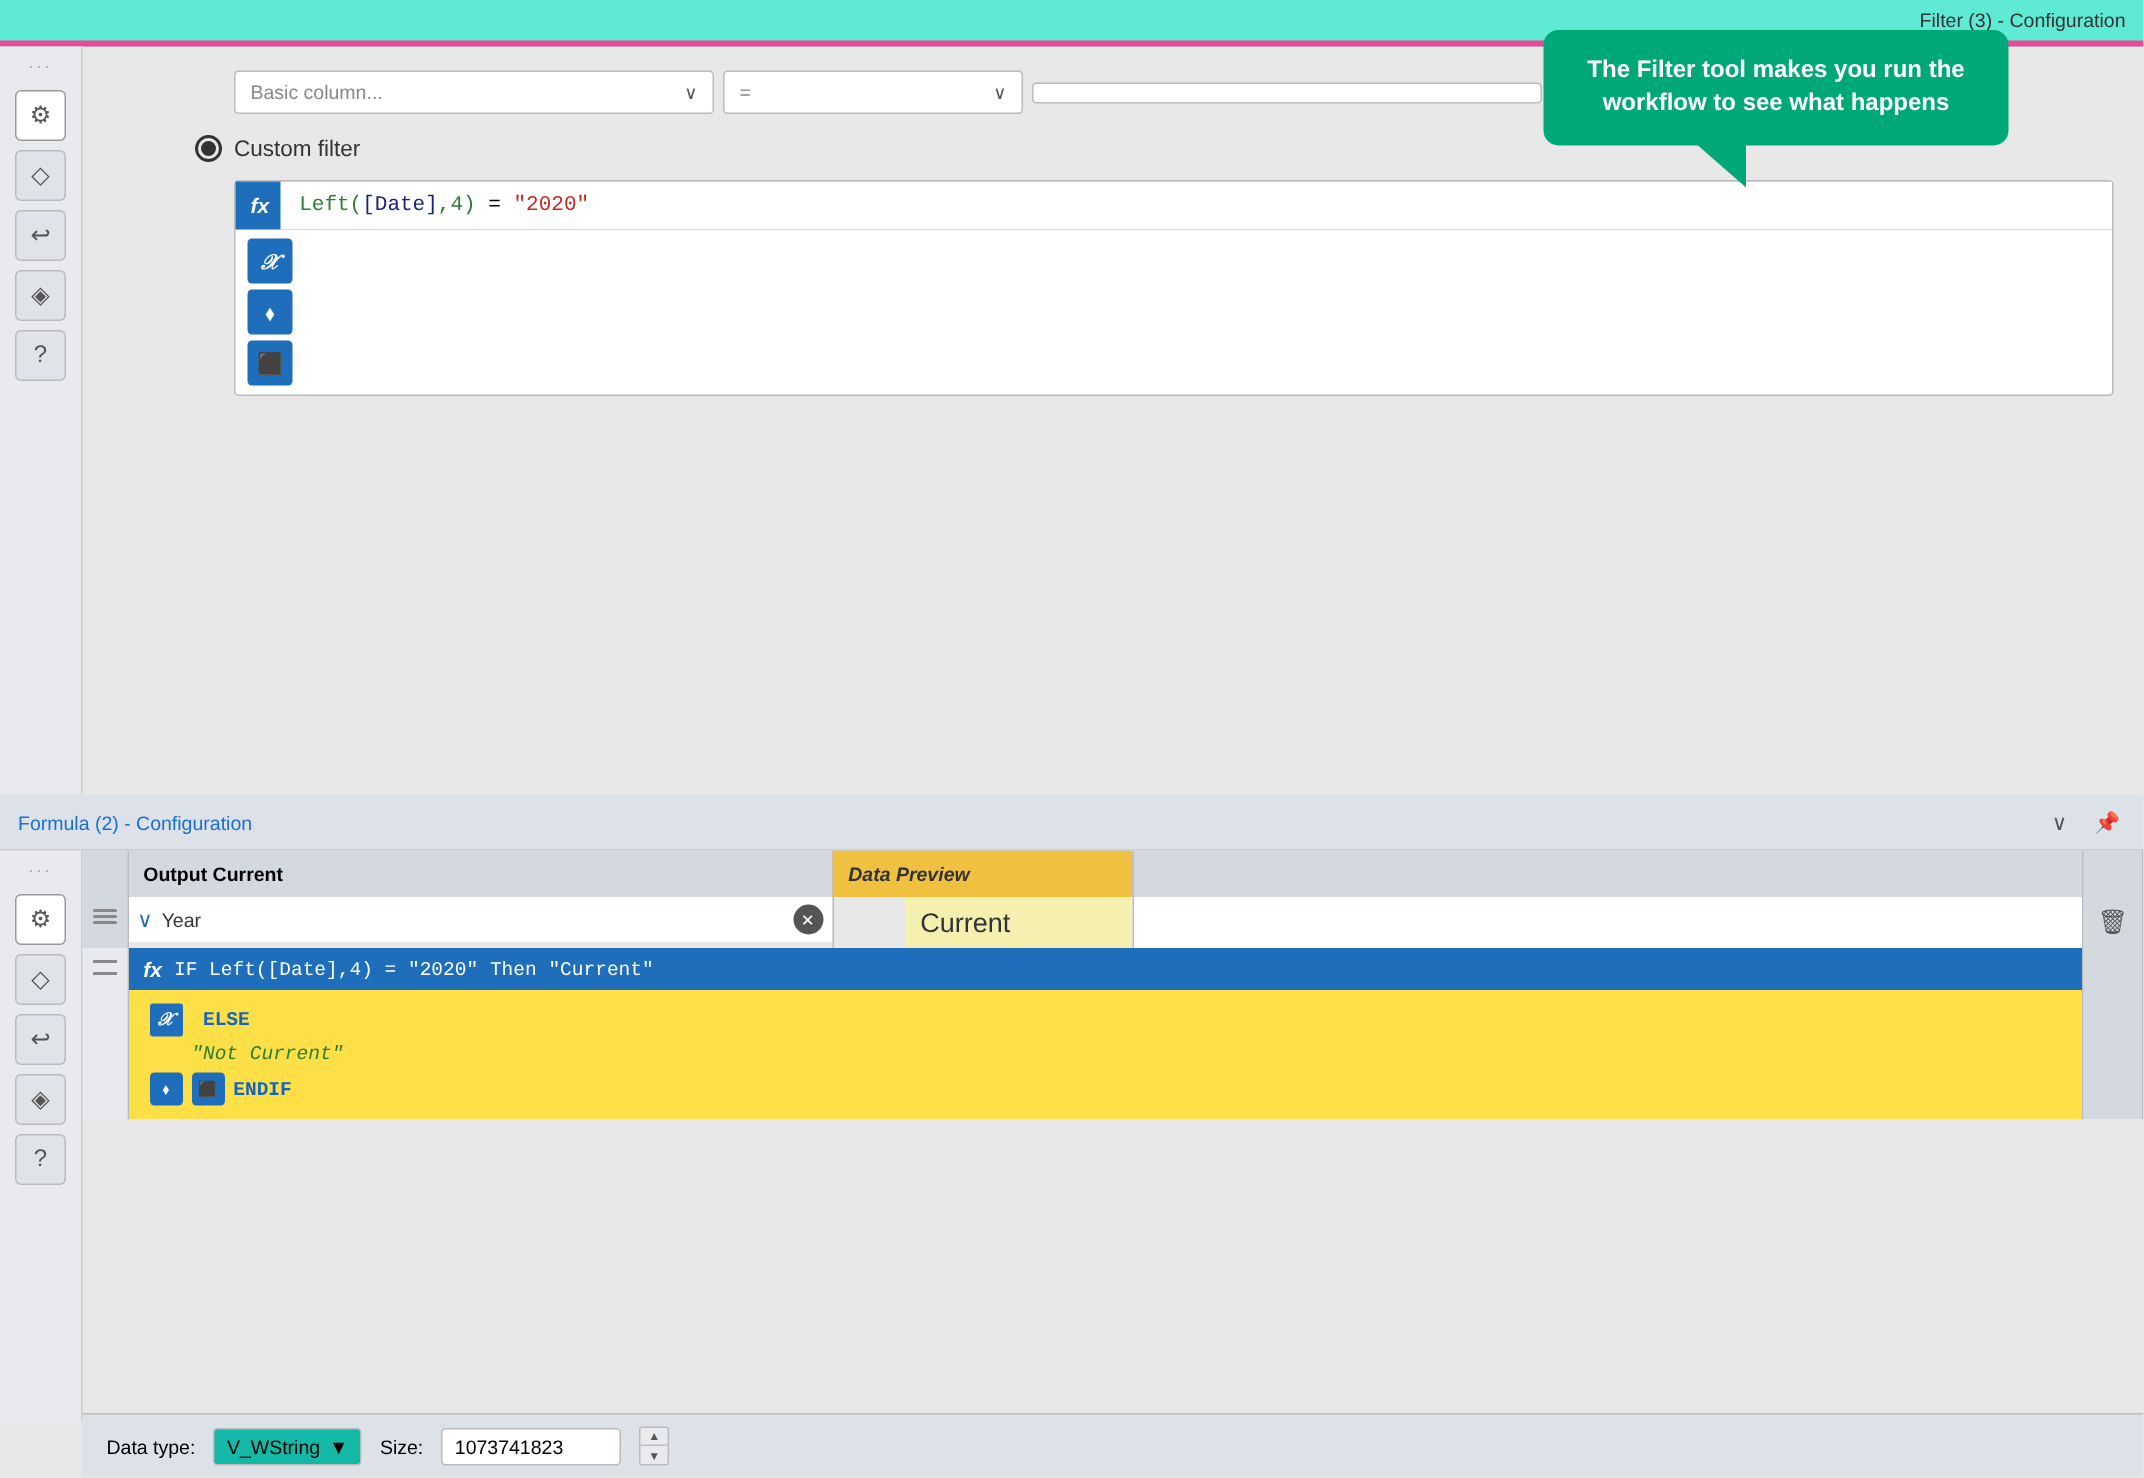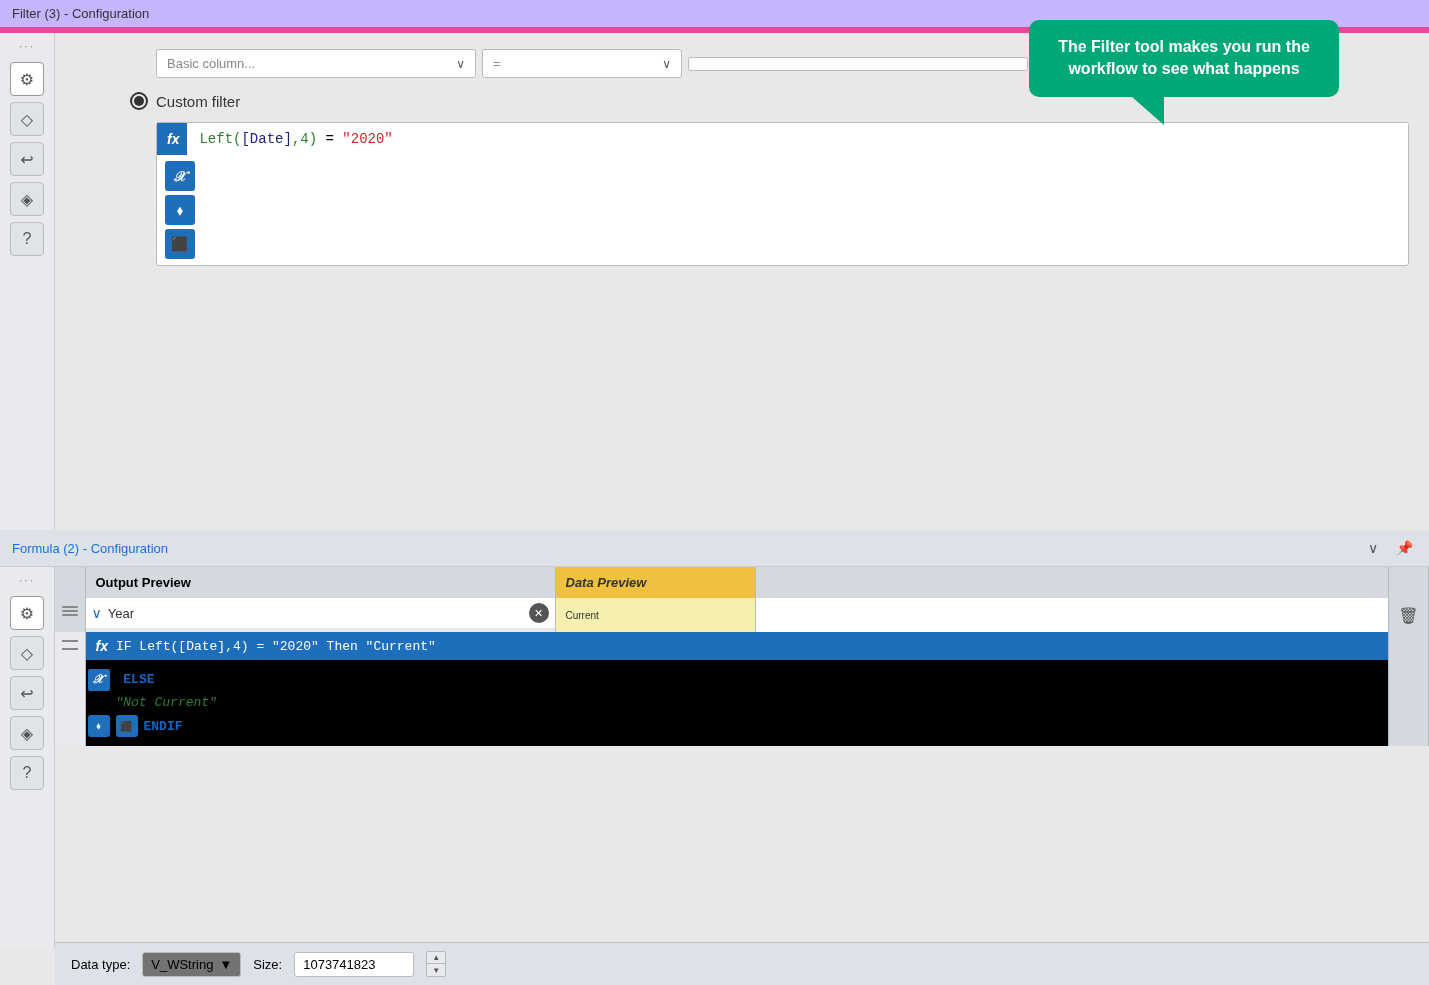--- a/index.html
+++ b/index.html
@@ -1,22 +1,23 @@
 <!DOCTYPE html>
 <html><head>
   <meta charset="utf-8">
   <style>
     * { box-sizing: border-box; margin: 0; padding: 0; }
     body { font-family: Arial, sans-serif; background: #e8e8e8; width: 1429px; height: 985px; overflow: hidden; position: relative; }
     .panel-title-bar {
-      background: #c4b5fd;
+      background: #5eead4;
       padding: 6px 12px;
       font-size: 13px;
       color: #333;
-      border-bottom: 6px solid #ec4899;
+      border-bottom: 4px solid #ec4899;
+      text-align: right;
     }
     .sidebar-dots {
       font-size: 10px;
       color: #888;
       letter-spacing: 2px;
       margin-bottom: 4px;
     }
     .sidebar-icon {
       width: 34px;
       height: 34px;
@@ -241,45 +242,46 @@
       border: none;
       cursor: pointer;
       font-size: 11px;
       display: flex;
       align-items: center;
       justify-content: center;
     }
     .preview-cell {
       padding: 6px 10px;
       background: #f5f0b0;
-      font-size: 10px;
+      font-size: 18px;
       color: #333;
       height: 34px;
       display: flex;
       align-items: center;
+      margin-left: 48px;
     }
     .f2-blue { color: #1565c0; font-weight: bold; }
     .f2-green { color: #2e7d32; font-style: italic; }
 
     
     .datatype-bar {
       position: absolute;
       bottom: 0;
       left: 55px;
       right: 0;
       background: #dde1e8;
       border-top: 1px solid #bbb;
       padding: 8px 16px;
       display: flex;
       align-items: center;
       gap: 12px;
       font-size: 13px;
     }
     .datatype-dropdown {
-      background: #737373;
+      background: #14b8a6;
       border: 1px solid #bbb;
       border-radius: 3px;
       padding: 4px 8px;
       display: flex;
       align-items: flex-start;
       gap: 6px;
       font-size: 13px;
       cursor: pointer;
     }
     .size-input {
@@ -502,21 +504,21 @@
         <div class="sidebar-icon">↩</div>
         <div class="sidebar-icon">◈</div>
         <div class="sidebar-icon">?</div>
       </div>
 
       <div class="content-area">
         <table class="output-table">
           <thead>
             <tr>
               <th class="col-drag" style="width:30px;"></th>
-              <th style="width:470px;">Output Preview</th>
+              <th style="width:470px;">Output Current</th>
               <th class="data-preview-th" style="width:200px;font-style:italic;">Data Preview</th>
               <th style="background:#d4d8df; flex:1;"></th>
               <th style="background:#d4d8df; width:40px;"></th>
             </tr>
           </thead>
           <tbody>
             <tr>
               <td class="col-drag">
                 <div class="drag-handle">
                   <div class="drag-line"></div>
@@ -547,21 +549,21 @@
                 </div>
               </td>
               <td colspan="3" style="background:white; padding:0;">
                 <div style="padding:0;">
 
                   <div style="background:#1e6ebb; padding:6px 10px; display:flex; align-items:center; gap:8px;">
                     <span style="color:white; font-style:italic; font-weight:bold; font-size:14px;"><em>fx</em></span>
                     <span style="color:white; font-family:'Courier New',monospace; font-size:13px;">IF Left([Date],4) = "2020" Then "Current"</span>
                   </div>
 
-                  <div style="background:#000000; padding:8px 2px; font-family:'Courier New',monospace; font-size:13px; line-height:1.8;">
+                  <div style="background:#fde047; padding:8px 14px; font-family:'Courier New',monospace; font-size:13px; line-height:1.8;">
                     <div>
                       <span style="background:#1e6ebb; display:inline-block; width:22px; height:22px; color:white; font-style:italic; font-weight:bold; text-align:center; border-radius:2px; font-size:12px; line-height:22px; margin-right:6px; vertical-align:middle;">𝒳</span>
                       <span class="f2-blue">ELSE</span>
                     </div>
                     <div style="margin-left:28px;">
                       <span class="f2-green">"Not Current"</span>
                     </div>
                     <div style="margin-left:0; display:flex; align-items:center; gap:6px;">
                       <button class="tool-btn" style="width:22px;height:22px;font-size:10px;">⬧</button>
                       <button class="tool-btn" style="width:22px;height:22px;font-size:10px;">⬛</button>

